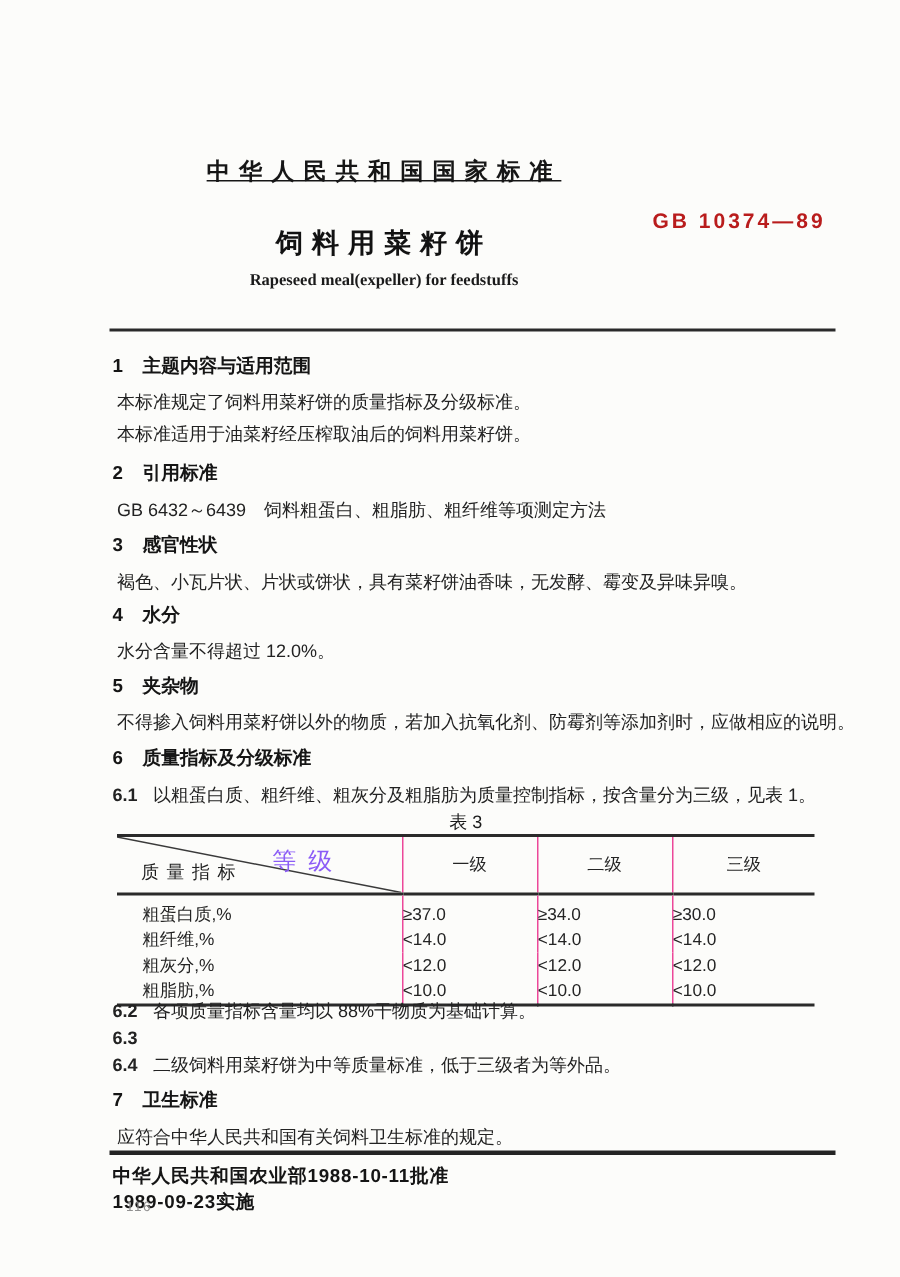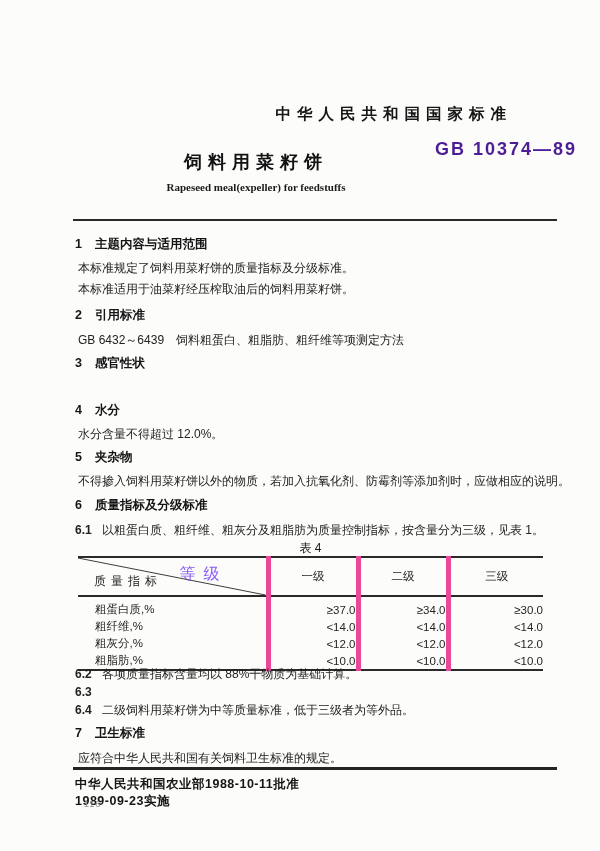--- a/index.html
+++ b/index.html
@@ -14,28 +14,29 @@
     width:600px;height:851px;
     background:#fcfcfa;
     color:#1c1c1c;
     overflow:hidden;
   }
   .abs{position:absolute;}
 
   
   .std-org{
     left:0;top:104px;width:512px;
-    text-align:right;
+    text-align:center;
     font-size:15.5px;font-weight:bold;letter-spacing:6px;
     color:#161616;
+    text-decoration:underline;
   }
   .std-no{
     left:435px;top:139px;
-    font-size:18px;font-weight:bold;letter-spacing:2px;
-    color:#4c1d95;white-space:nowrap;text-align:center;
+    font-size:14px;font-weight:bold;letter-spacing:2px;
+    color:#b91c1c;white-space:nowrap;text-align:center;
   }
   .doc-title{
     left:0;top:150px;width:512px;
     text-align:center;
     font-size:18px;font-weight:bold;letter-spacing:6px;
     color:#121212;
   }
   .doc-title-en{
     left:0;top:181px;width:512px;
     text-align:center;
@@ -77,22 +78,22 @@
   table.t1{
     position:absolute;left:78px;top:556px;
     width:465px;
     border-collapse:collapse;table-layout:fixed;
     border-top:2px solid #2a2a2a;
     border-bottom:2px solid #2a2a2a;
     font-size:11.5px;color:#242424;
   }
   table.t1 th, table.t1 td{padding:0;font-weight:normal;}
   table.t1 th{height:37px;border-bottom:2px solid #2a2a2a;}
-  table.t1 th + th, table.t1 td + td{border-left:5px solid #ec4899;}
-  table.t1 td{height:17px;text-align:right;}
+  table.t1 th + th, table.t1 td + td{border-left:1px solid #ec4899;}
+  table.t1 td{height:17px;text-align:left;}
   table.t1 td.rl{text-align:left;padding-left:17px;}
   table.t1 tbody tr:first-child td{padding-top:4px;}
   .corner{position:relative;}
   .corner svg{position:absolute;left:0;top:0;width:100%;height:100%;}
   .corner .c-grade{
     position:absolute;top:6px;right:38px;
     font-size:16px;letter-spacing:8px;color:#8b5cf6;
   }
   .corner .c-ind{
     position:absolute;left:16px;bottom:5px;
@@ -136,20 +137,21 @@
   <div class="abs sec-h" style="top:308px">
     <span class="num">2</span>
     <span>引用标准</span>
   </div>
   <div class="abs body-p" style="top:333px">GB 6432～6439　饲料粗蛋白、粗脂肪、粗纤维等项测定方法</div>
 
   <div class="abs sec-h" style="top:356px">
     <span class="num">3</span>
     <span>感官性状</span>
   </div>
+  <div class="abs body-p" style="top:381px">褐色、小瓦片状、片状或饼状，具有菜籽饼油香味，无发酵、霉变及异味异嗅。</div>
 
   <div class="abs sec-h" style="top:403px">
     <span class="num">4</span>
     <span>水分</span>
   </div>
   <div class="abs body-p" style="top:427px">水分含量不得超过 12.0%。</div>
 
   <div class="abs sec-h" style="top:450px">
     <span class="num">5</span>
     <span>夹杂物</span>
@@ -158,21 +160,21 @@
 
   <div class="abs sec-h" style="top:498px">
     <span class="num">6</span>
     <span>质量指标及分级标准</span>
   </div>
   <div class="abs clause" style="top:523px">
     <span class="num">6.1</span>
     <span>以粗蛋白质、粗纤维、粗灰分及粗脂肪为质量控制指标，按含量分为三级，见表 1。</span>
   </div>
 
-  <div class="abs tbl-caption">表 4</div>
+  <div class="abs tbl-caption">表 3</div>
   <table class="t1">
     <colgroup>
       <col style="width:190px">
         <col style="width:90px">
         <col style="width:90px">
         <col style="width:95px">
     </colgroup>
     <thead>
       <tr>
         <th class="corner">

